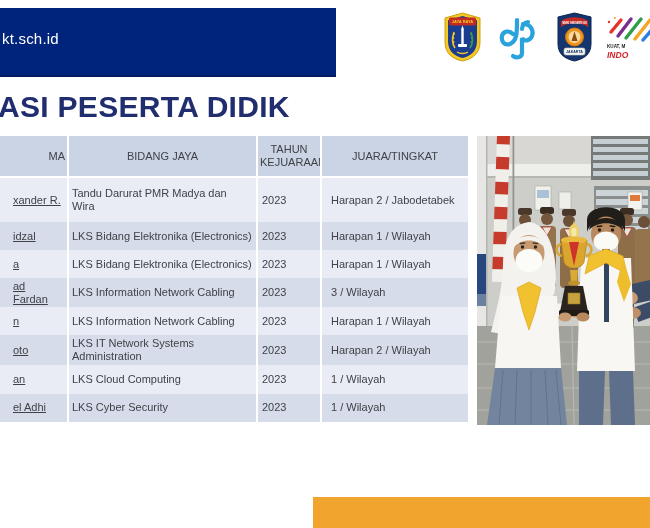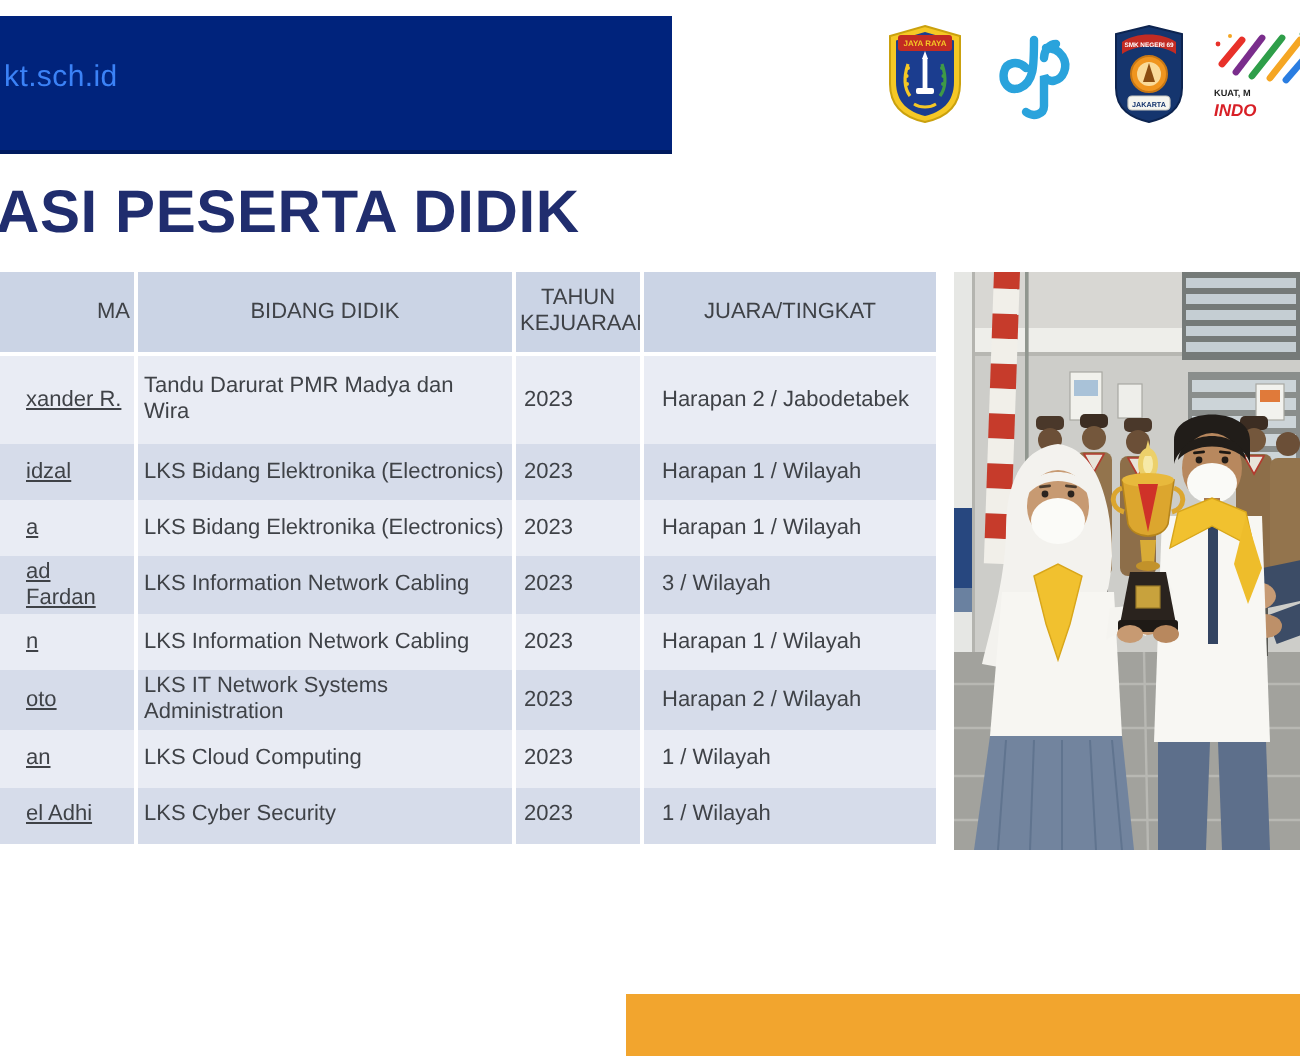--- a/index.html
+++ b/index.html
@@ -11,21 +11,21 @@
     font-family:"Liberation Sans", sans-serif;
   }
   
   .topbar{
     position:absolute;left:0;top:8px;width:336px;height:69px;
     background:#00237c;border-bottom:2px solid #001a5e;
     box-sizing:border-box;
   }
   .topbar .url{
     position:absolute;left:2px;top:22px;
-    color:#3b82f6;font-size:15px;letter-spacing:.2px;
+    color:#ffffff;font-size:15px;letter-spacing:.2px;
   }
   
   .logo{position:absolute;}
   .logo-jakarta{left:442px;top:12px;}
   .logo-blue{left:498px;top:15px;}
   .logo-smk{left:556px;top:12px;}
   .logo-hut{left:605px;top:14px;}
   
   .slide-title{
     position:absolute;left:-2px;top:90px;
@@ -148,21 +148,21 @@
 <table class="ach">
   <colgroup>
       <col style="width:69px">
       <col style="width:189px">
       <col style="width:64px">
       <col style="width:146px">
     </colgroup>
   <thead>
     <tr>
       <th class="h-name">MA</th>
-      <th>BIDANG DIDIK</th>
+      <th>BIDANG JAYA</th>
       <th>TAHUN KEJUARAAN</th>
       <th>JUARA/TINGKAT</th>
     </tr>
   </thead>
   <tbody>
     <tr>
       <td class="c-name">xander R.</td>
       <td class="c-bidang">Tandu Darurat PMR Madya dan Wira</td>
       <td class="c-tahun">2023</td>
       <td class="c-juara">Harapan 2 / Jabodetabek</td>

